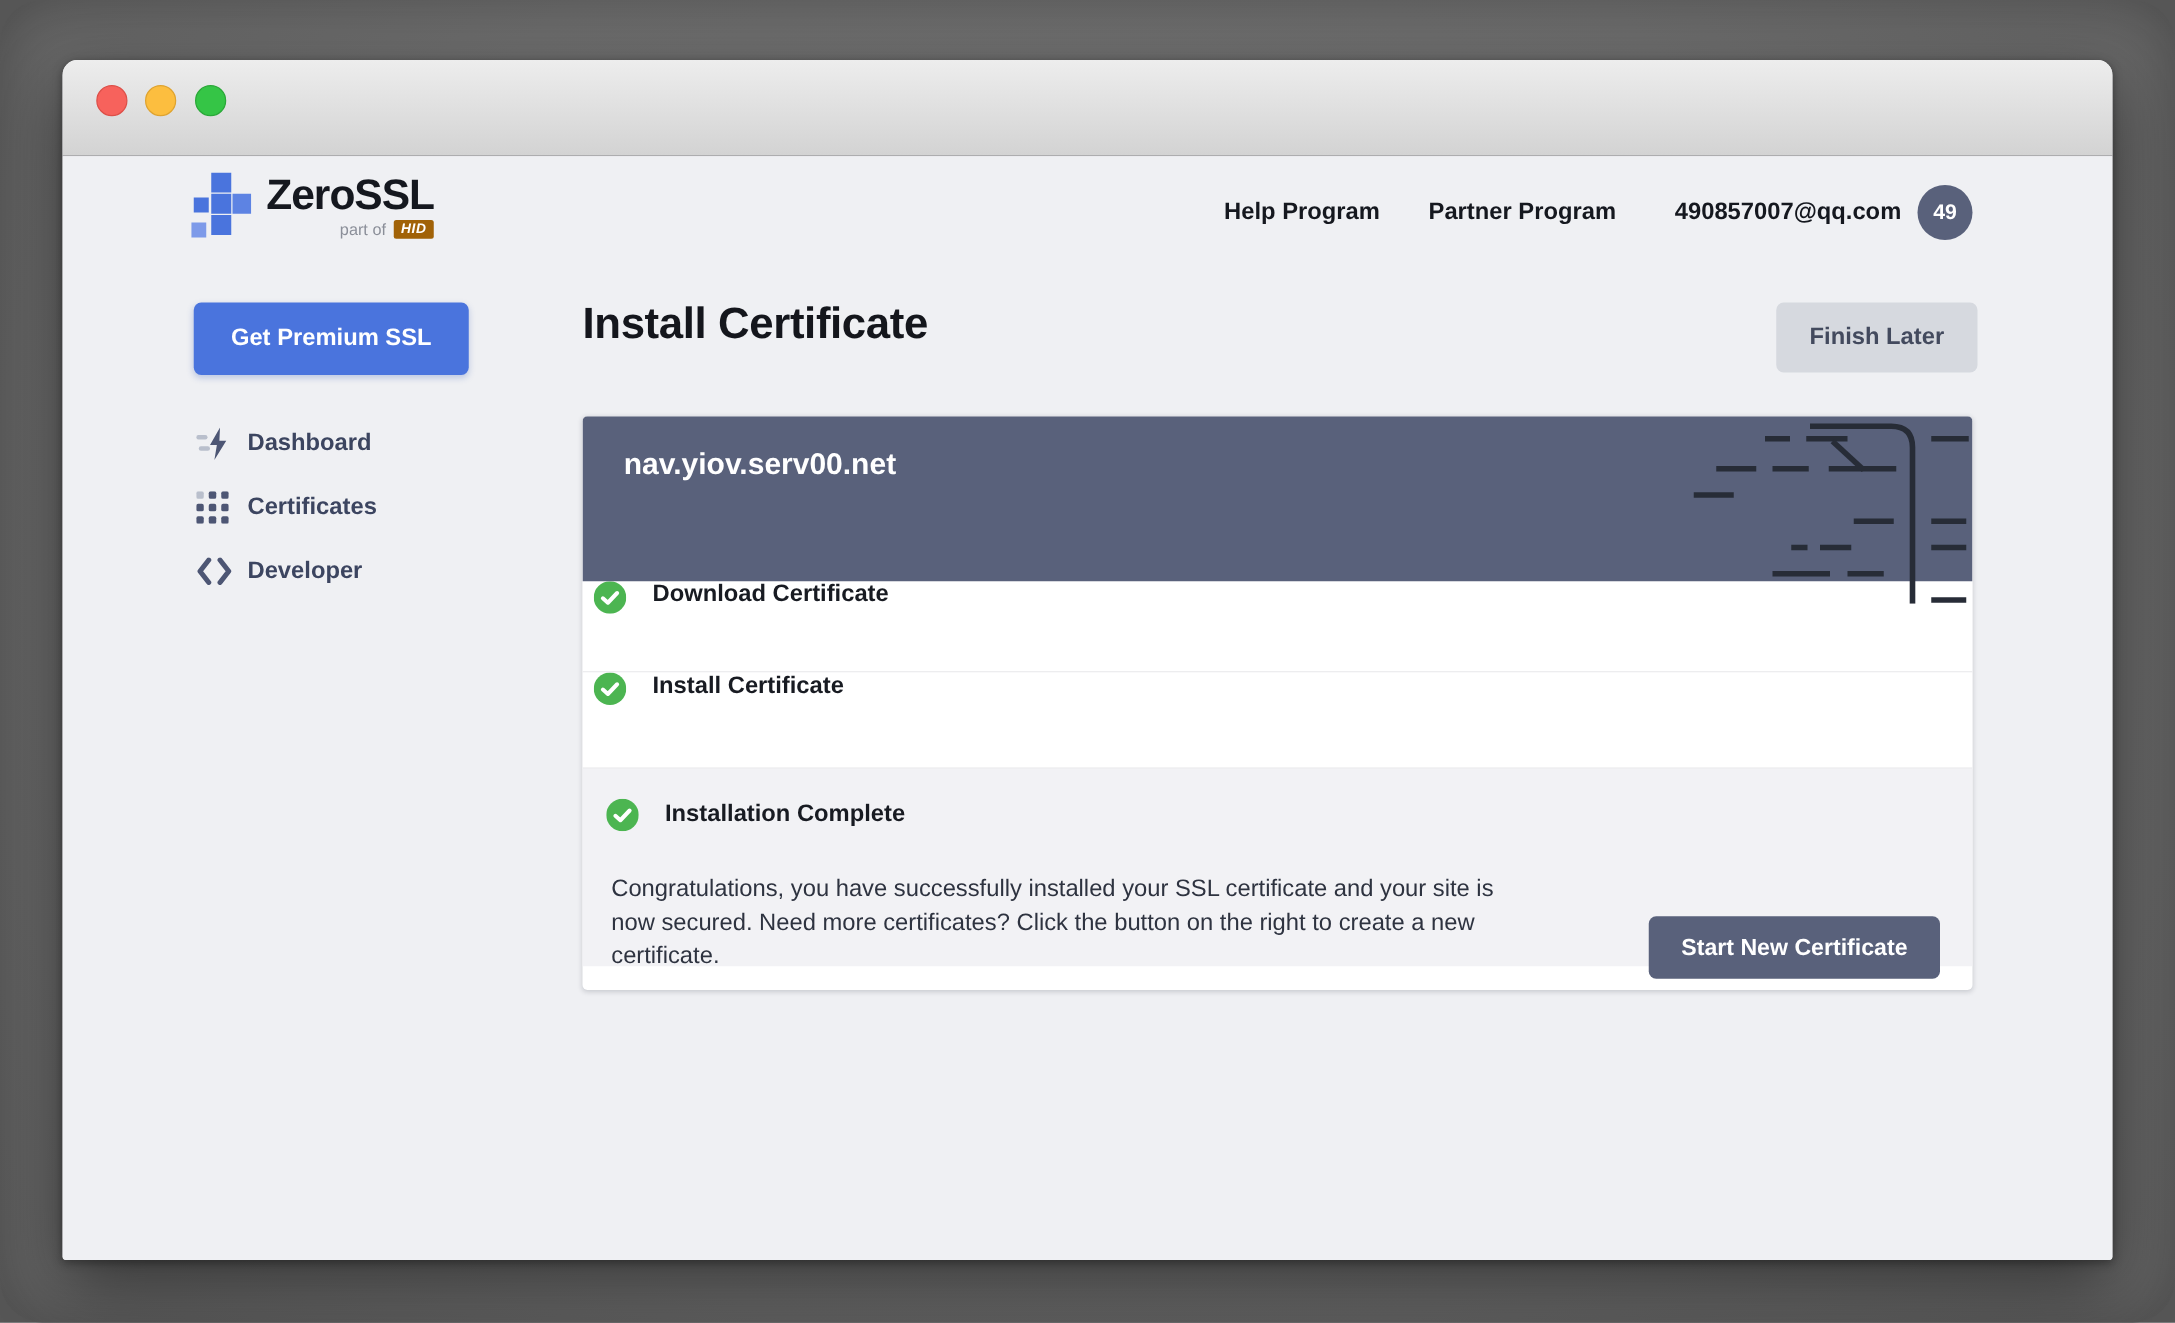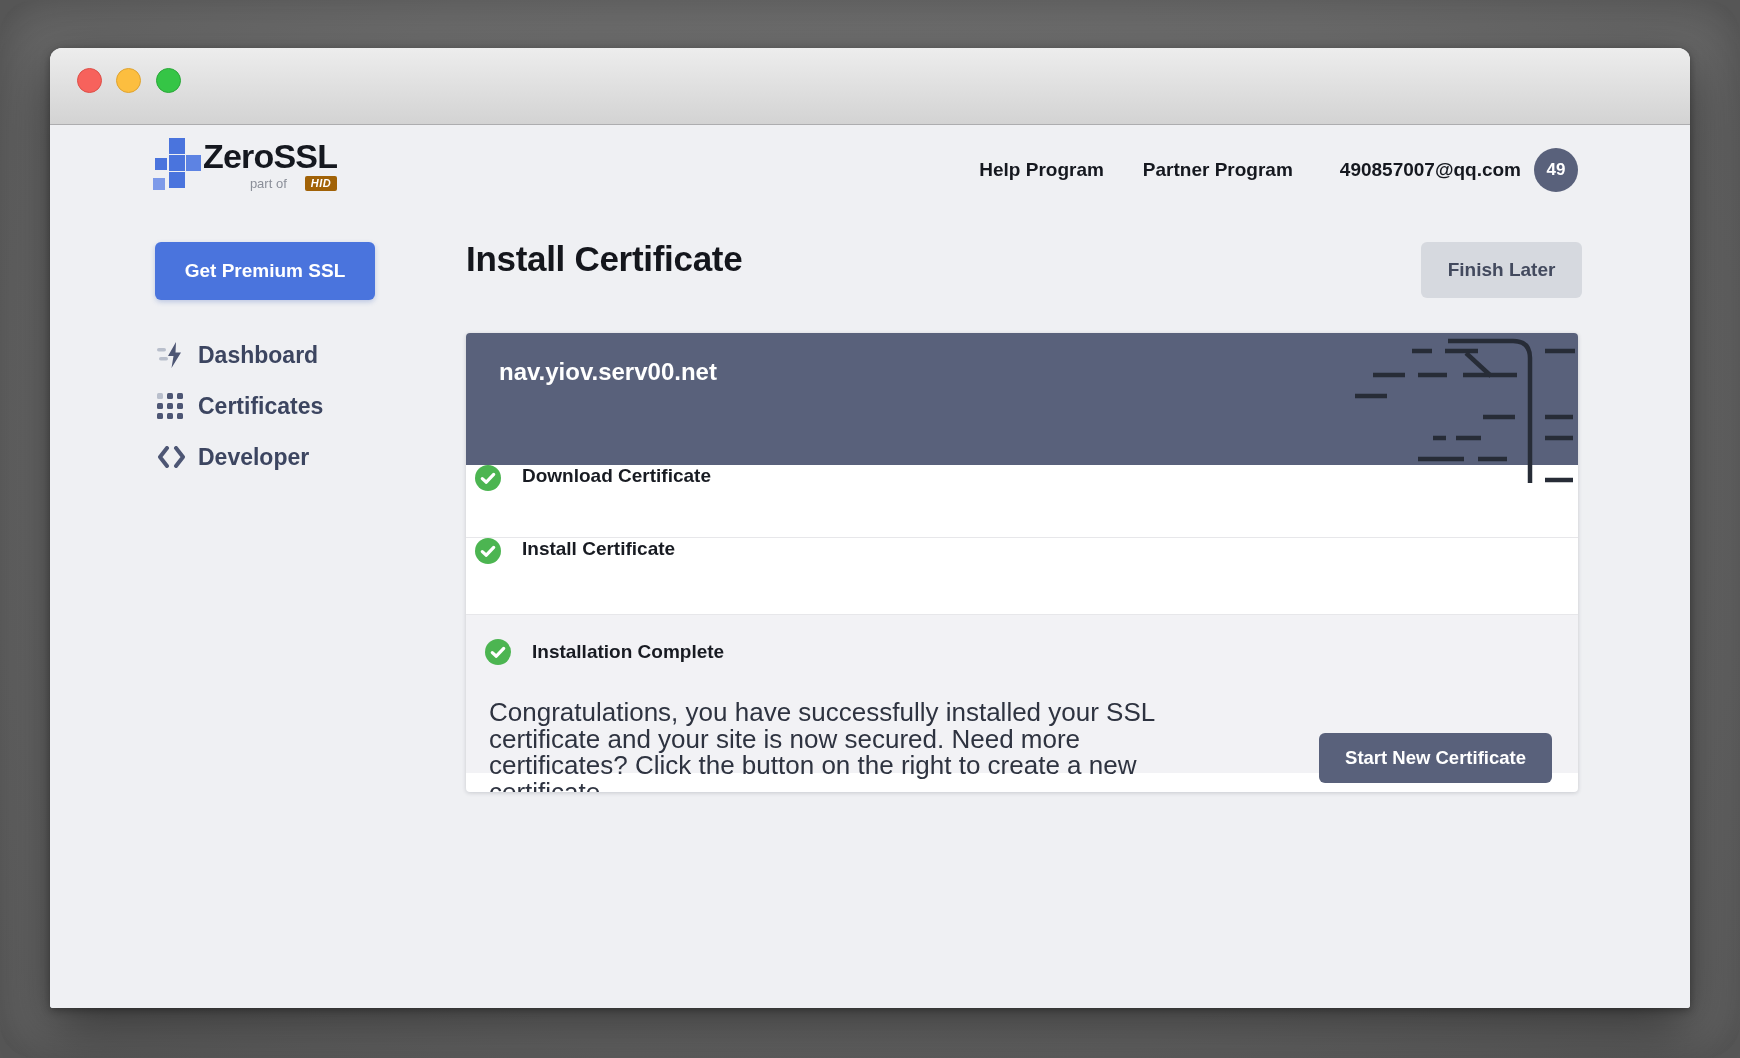--- a/index.html
+++ b/index.html
@@ -17,42 +17,42 @@
   .traffic { position:absolute; top:20px; width:25px; height:25px; border-radius:50%; cursor:default; }
   .t-close { left:27px;  background:#f7625c; border:1px solid #dd4f48; }
   .t-min   { left:66px;  background:#fcbe3f; border:1px solid #dfa32f; }
   .t-zoom  { left:106px; background:#35c546; border:1px solid #2aa838; }
 
   .app { position:relative; width:100%; height:883px; background:#eff0f3; }
 
   
   .logo { position:absolute; left:103px; top:13px; display:flex; align-items:flex-start; }
   .logo svg { display:block; }
-  .logo-text { margin-left:2px; }
+  .logo-text { margin-left:12px; }
   .brand { font-size:34px; font-weight:800; letter-spacing:-0.8px; color:#15181f; line-height:36px; }
-  .tagline { display:flex; justify-content:flex-end; align-items:flex-start; gap:18px; margin-top:2px; }
+  .tagline { display:flex; justify-content:flex-end; align-items:flex-start; gap:6px; margin-top:2px; }
   .tagline-label { font-size:13px; color:#8b8f99; }
   .hid-badge { background:#a16207; color:#ffffff; font-size:11px; font-weight:700; font-style:italic;
     padding:1px 6px 2px 6px; border-radius:2px; letter-spacing:0.5px; }
 
   .header-right { position:absolute; top:0; right:112px; height:90px; display:flex; align-items:center; }
   .header-link { font-size:19px; font-weight:700; color:#15181f; cursor:pointer; }
   .header-link + .header-link { margin-left:39px; }
   .account-email { font-size:19px; font-weight:700; color:#15181f; margin-left:47px; cursor:pointer; }
   .credits-badge { width:44px; height:44px; border-radius:50%; background:#59617b; color:#fff;
     font-size:17px; font-weight:700; display:flex; align-items:center; justify-content:center; margin-left:13px; cursor:pointer; }
 
   
   .cta-btn { position:absolute; left:105px; top:117px; width:220px; height:58px; border:none; border-radius:6px;
     background:#4a74dd; color:#fff; font-family:inherit; font-size:19px; font-weight:700; cursor:pointer;
     box-shadow:0 2px 5px rgba(40,80,180,0.25); }
   .side-nav { position:absolute; left:107px; top:216px; display:flex; flex-direction:column; gap:23px; }
   .side-item { display:flex; align-items:center; height:28px; cursor:pointer; }
   .side-item .ico { width:30px; height:26px; display:flex; align-items:center; }
-  .side-item .lbl { margin-left:11px; font-size:23px; font-weight:700; color:#3c4560; }
+  .side-item .lbl { margin-left:11px; font-size:19px; font-weight:700; color:#3c4560; }
 
   
   .page-title { position:absolute; left:416px; top:114px; font-size:35px; font-weight:700; color:#14161c; letter-spacing:-0.3px; }
   .finish-later { position:absolute; top:117px; left:1371px; width:161px; height:56px; border:none; border-radius:6px;
     background:#d6d9df; color:#434a5e; font-family:inherit; font-size:19px; font-weight:700; cursor:pointer; }
 
   .card { position:absolute; left:416px; top:208px; width:1112px; height:459px; border-radius:4px; overflow:hidden;
     background:#fff; box-shadow:0 1px 4px rgba(30,35,50,0.18); }
   .card-head { position:relative; height:132px; background:#59617b; padding:25px 0 0 33px; }
   .card-domain { font-size:24px; font-weight:700; color:#ffffff; }
@@ -60,21 +60,21 @@
   .head-art { position:absolute; right:0; top:0; width:370px; height:150px; pointer-events:none; }
 
   .step-row { display:flex; align-items:flex-start; padding-left:9px; background:#fff; border-bottom:1px solid #e7e7ea; }
   .step-row.r1 { height:73px; }
   .step-row.r2 { height:77px; }
   .step-label { margin-left:21px; font-size:19px; font-weight:700; color:#181b22; }
   .check { width:26px; height:26px; flex:0 0 26px; }
 
   .step-final { position:relative; height:158px; background:#f2f2f5; border-bottom:none; }
   .final-head { position:absolute; left:19px; top:24px; display:flex; align-items:center; }
-  .congrats { position:absolute; left:23px; top:84px; width:710px; font-size:26px; color:#2e3340; line-height:26.5px; }
+  .congrats { position:absolute; left:23px; top:84px; width:710px; font-size:19px; color:#2e3340; line-height:26.5px; }
   .start-new { position:absolute; right:26px; top:78px; height:50px; padding:0 26px; border:none; border-radius:6px;
     background:#59617b; color:#fff; font-family:inherit; font-size:18.5px; font-weight:700; cursor:pointer;margin-top:40px; }
 </style>
 </head>
 <body>
 
 <div class="backdrop">
   <div class="window">
 
     <div class="titlebar">

